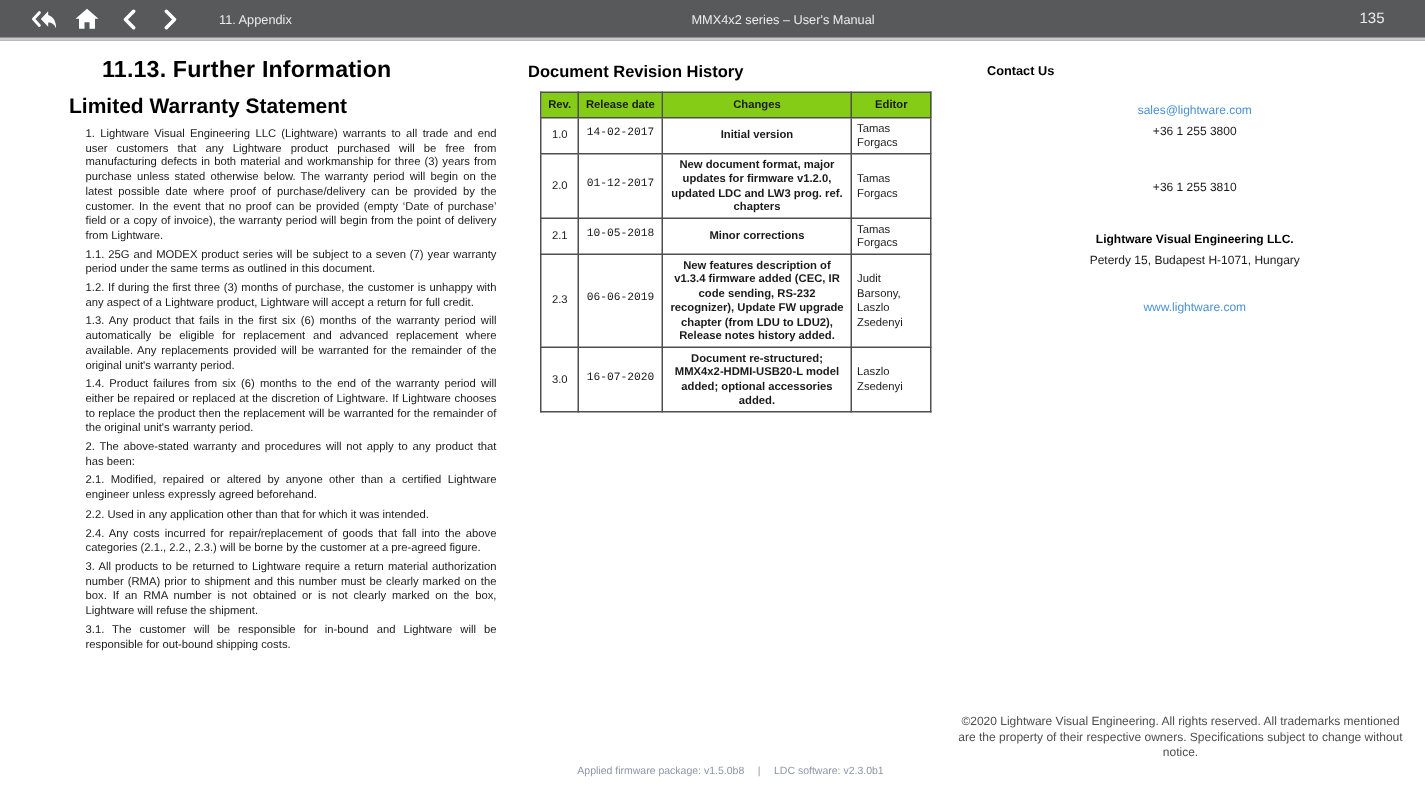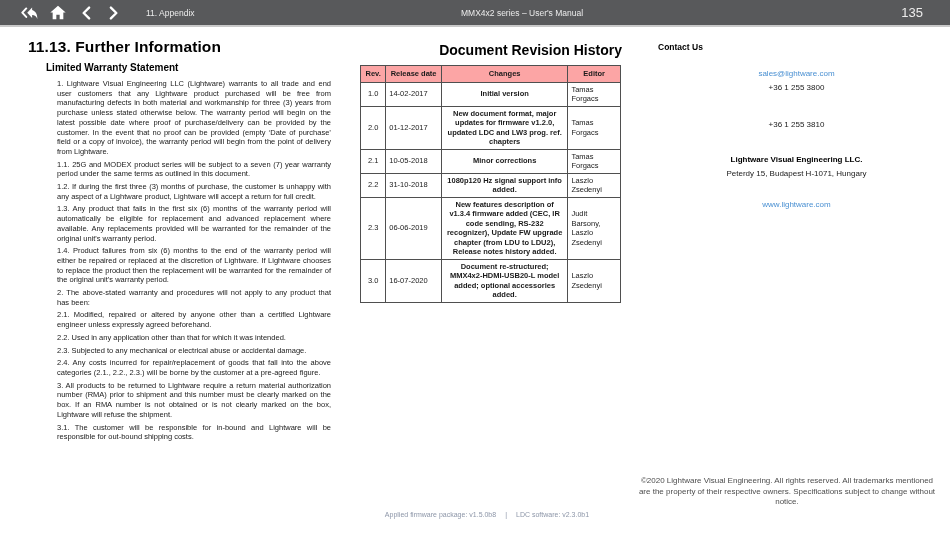--- a/index.html
+++ b/index.html
@@ -12,39 +12,39 @@
     background:#58595b; display:flex; align-items:center;
     border-bottom:2px solid #c9c9c9; }
   .topbar .icons { display:flex; align-items:center; gap:11px; margin-left:21px; }
   .tool-icon { display:inline-flex; align-items:center; justify-content:center;
     width:17px; height:16px; cursor:pointer; }
   .tool-icon svg { display:block; }
   .topbar .section-label { margin-left:24px; font-size:8.5px; color:#ececec; }
   .topbar .doc-title { position:absolute; left:461px; top:0; height:25px;
     display:flex; align-items:center; font-size:8.5px; color:#ececec; }
   .topbar .page-num { position:absolute; right:27px; top:0; height:25px;
-    display:flex; align-items:center; font-size:13px; color:#ececec; }
+    display:flex; align-items:center; font-size:10px; color:#ececec; }
 
   
   .left-col { position:absolute; left:28px; top:38px; width:303px; }
-  .left-col h1 { font-size:15.5px; font-weight:bold; color:#000; letter-spacing:0.1px; }
-  .left-col h2 { font-size:10px; font-weight:bold; color:#000; margin:6px 0 6px 18px; }
+  .left-col h1 { font-size:15.5px; font-weight:bold; color:#000; letter-spacing:0.1px;margin-left:40px; }
+  .left-col h2 { font-size:14px; font-weight:bold; color:#000; margin:6px 0 6px 18px; }
   .warranty-body { margin-left:29px; width:274px; }
   .warranty-body p { font-size:7.5px; line-height:9.7px; text-align:justify;
     color:#1a1a1a; margin-bottom:3px; }
 
   
   .mid-col { position:absolute; left:352px; top:42px; width:270px; }
-  .mid-col h2 { font-size:14px; font-weight:bold; color:#000;text-align:right; }
+  .mid-col h2 { font-size:11px; font-weight:bold; color:#000; }
   table.rev { border-collapse:collapse; margin:7px 0 0 8px; width:261px;
     font-size:7.5px; line-height:9.5px; }
   table.rev th, table.rev td { border:1px solid #4f4f4f; padding:2px 3px; vertical-align:middle; }
-  table.rev th { background:#fca5a5; font-weight:bold; text-align:center; padding:3px 2px; }
+  table.rev th { background:#84cc16; font-weight:bold; text-align:center; padding:3px 2px; }
   td.c-rev { width:25px; text-align:center; }
-  td.c-date { width:55px; text-align:left; white-space:nowrap; }
+  td.c-date { width:55px; text-align:center; white-space:nowrap;font-family:Liberation Mono, monospace; }
   td.c-chg { width:125px; text-align:center;font-weight:bold; }
   td.c-ed { width:52px; text-align:left; }
   .fw-note { position:absolute; left:352px; top:511px; width:270px; text-align:center;
     font-size:7px; color:#8d96a8; display:flex; justify-content:center; gap:9px; }
 
   
   .right-col { position:absolute; left:658px; top:42px; width:277px; }
   .right-col h2 { font-size:8.5px; font-weight:bold; color:#000; text-align:left; }
   .contact-stack { text-align:center; font-size:8px; }
   .contact-stack .link { color:#4a90d2; cursor:pointer; text-decoration:none; display:inline-block; }
@@ -93,21 +93,20 @@
     <h2>Limited Warranty Statement</h2>
     <div class="warranty-body">
       <p>1. Lightware Visual Engineering LLC (Lightware) warrants to all trade and end user customers that any Lightware product purchased will be free from manufacturing defects in both material and workmanship for three (3) years from purchase unless stated otherwise below. The warranty period will begin on the latest possible date where proof of purchase/delivery can be provided by the customer. In the event that no proof can be provided (empty ‘Date of purchase’ field or a copy of invoice), the warranty period will begin from the point of delivery from Lightware.</p>
       <p>1.1. 25G and MODEX product series will be subject to a seven (7) year warranty period under the same terms as outlined in this document.</p>
       <p>1.2. If during the first three (3) months of purchase, the customer is unhappy with any aspect of a Lightware product, Lightware will accept a return for full credit.</p>
       <p>1.3. Any product that fails in the first six (6) months of the warranty period will automatically be eligible for replacement and advanced replacement where available. Any replacements provided will be warranted for the remainder of the original unit's warranty period.</p>
       <p>1.4. Product failures from six (6) months to the end of the warranty period will either be repaired or replaced at the discretion of Lightware. If Lightware chooses to replace the product then the replacement will be warranted for the remainder of the original unit's warranty period.</p>
       <p>2. The above-stated warranty and procedures will not apply to any product that has been:</p>
       <p>2.1. Modified, repaired or altered by anyone other than a certified Lightware engineer unless expressly agreed beforehand.</p>
       <p>2.2. Used in any application other than that for which it was intended.</p>
-      <p>2.3. Subjected to any mechanical or electrical abuse or accidental damage.</p>
       <p>2.4. Any costs incurred for repair/replacement of goods that fall into the above categories (2.1., 2.2., 2.3.) will be borne by the customer at a pre-agreed figure.</p>
       <p>3. All products to be returned to Lightware require a return material authorization number (RMA) prior to shipment and this number must be clearly marked on the box. If an RMA number is not obtained or is not clearly marked on the box, Lightware will refuse the shipment.</p>
       <p>3.1. The customer will be responsible for in-bound and Lightware will be responsible for out-bound shipping costs.</p>
     </div>
   </div>
 
   <div class="mid-col">
     <h2>Document Revision History</h2>
     <table class="rev">
       <thead>
@@ -129,26 +128,20 @@
           <td class="c-rev">2.0</td>
           <td class="c-date">01-12-2017</td>
           <td class="c-chg">New document format, major updates for firmware v1.2.0, updated LDC and LW3 prog. ref. chapters</td>
           <td class="c-ed">Tamas Forgacs</td>
         </tr>
         <tr>
           <td class="c-rev">2.1</td>
           <td class="c-date">10-05-2018</td>
           <td class="c-chg">Minor corrections</td>
           <td class="c-ed">Tamas Forgacs</td>
-        </tr>
-        <tr>
-          <td class="c-rev">2.2</td>
-          <td class="c-date">31-10-2018</td>
-          <td class="c-chg">1080p120 Hz signal support info added.</td>
-          <td class="c-ed">Laszlo Zsedenyi</td>
         </tr>
         <tr>
           <td class="c-rev">2.3</td>
           <td class="c-date">06-06-2019</td>
           <td class="c-chg">New features description of v1.3.4 firmware added (CEC, IR code sending, RS-232 recognizer), Update FW upgrade chapter (from LDU to LDU2), Release notes history added.</td>
           <td class="c-ed">Judit Barsony, Laszlo Zsedenyi</td>
         </tr>
         <tr>
           <td class="c-rev">3.0</td>
           <td class="c-date">16-07-2020</td>

